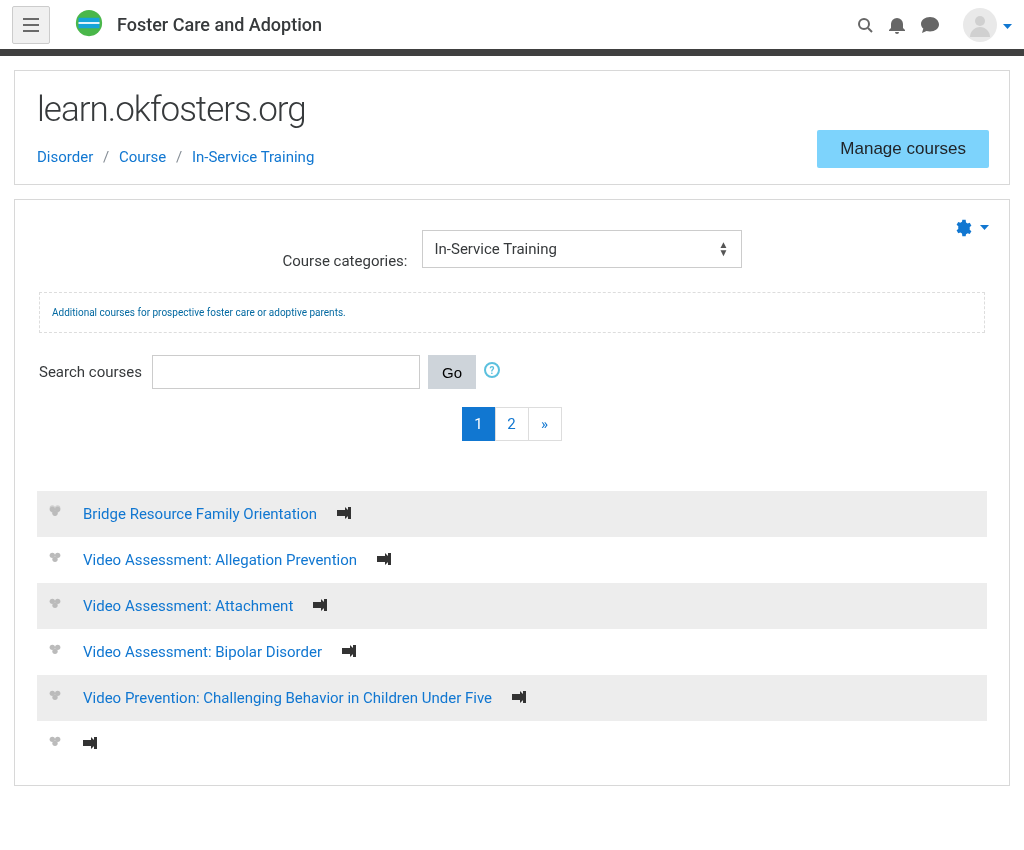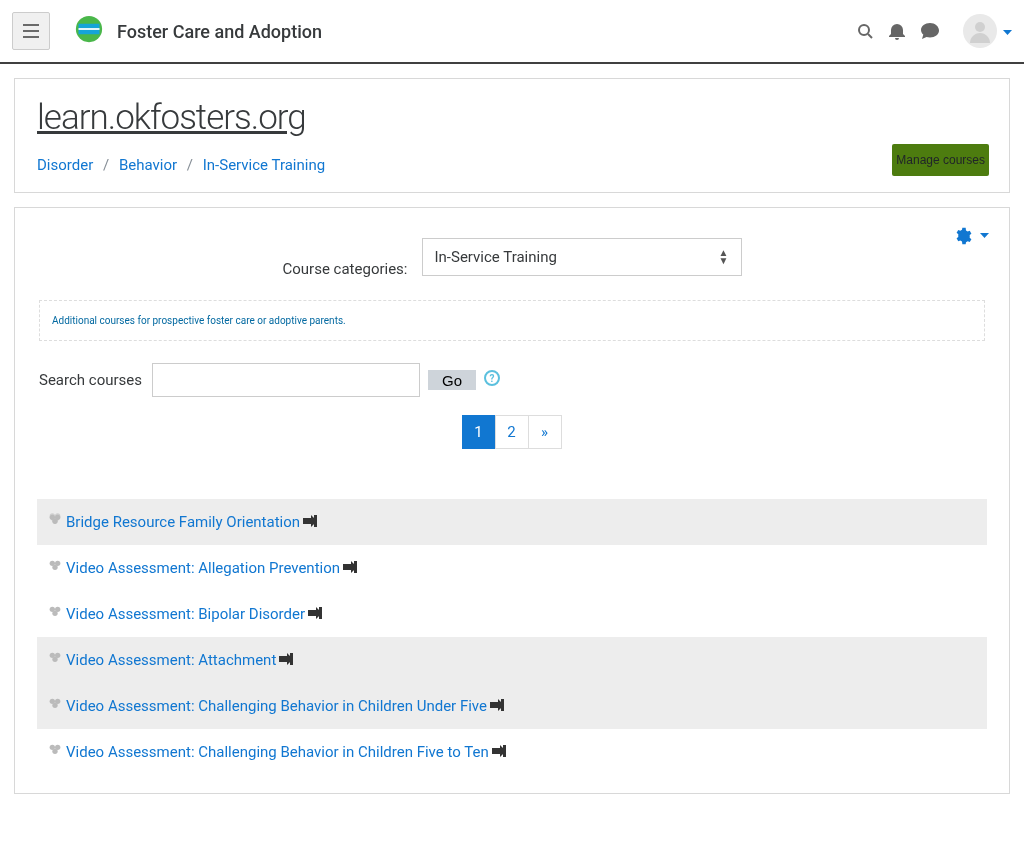--- a/index.html
+++ b/index.html
@@ -8,23 +8,23 @@
   font-size: 15px;
   color: #373a3c;
   background: #fff;
   width: 1024px;
   height: 850px;
   overflow: hidden;
 }
 .navbar {
   display: flex;
   align-items: center;
-  height: 64px;
+  height: 56px;
   padding: 16px 12px;
-  border-bottom: 2px solid #404040;
+  border-bottom: 7px solid #404040;
   background: #fff;
 }
 .hamburger-btn {
   width: 38px; height: 38px;
   border: 1px solid #ccc;
   background: #f0f0f0;
   display: flex; align-items: center; justify-content: center;
   cursor: pointer;
   border-radius: 2px;
 }
@@ -41,60 +41,59 @@
 .content-wrapper { padding: 14px; }
 .card {
   border: 1px solid #d8d8d8;
   padding: 18px 22px 18px 22px;
   margin-bottom: 14px;
   position: relative;
 }
 .page-title {
   font-size: 35px; font-weight: 300; color: #373a3c;
   letter-spacing: -1px;
-  text-decoration: underline;
 }
 .breadcrumb { margin-top: 18px; font-size: 15px; color:#868e96; }
 .breadcrumb a { color:#1177d1; text-decoration:none; }
 .breadcrumb .sep { margin:0 6px; color:#868e96; }
 .manage-btn {
   position:absolute; right:20px; bottom:16px;
-  background:#4d7c0f; color:#212529; border:none;
-  padding:9px 4px; font-size:12px; cursor:pointer;
+  background:#7dd3fc; color:#212529; border:none;
+  padding:9px 23px; font-size:17px; cursor:pointer;
   border-radius:2px;
 }
 .card2 { position:relative; }
 .gear-block { position:absolute; right:20px; top:18px; color:#1177d1; display:flex; align-items:center; gap:6px; cursor:pointer; }
 .cat-row { display:flex; align-items:center; justify-content:center; gap:14px; margin-top:10px; margin-bottom:22px; }
 .cat-label { font-size:15px; color:#373a3c;margin-top:24px; }
 .cat-select {
   width:320px; height:38px; border:1px solid #ccc;
   padding:0 30px 0 12px; font-size:15px; background:#fff;
   position:relative; display:flex; align-items:center; cursor:pointer;
 }
 .cat-select .updown { position:absolute; right:12px; font-size:10px; color:#555; line-height:8px; }
 .desc-box {
   border:1px dashed #ddd; padding:14px 12px; font-size:10px; color:#0369a1;
   margin:0 2px 22px 2px;
 }
 .search-row { display:flex; align-items:center; gap:8px; margin-bottom:18px; padding-left:2px; }
 .search-label { font-size:15px; margin-right:2px; }
 .search-input { width:268px; height:34px; border:1px solid #ccc; padding:0 8px; font-size:15px; font-family:inherit; }
-.go-btn { height:20px; padding:0 14px; background:#ced4da; border:none; font-size:15px; cursor:pointer; }
+.go-btn { height:34px; padding:0 14px; background:#ced4da; border:none; font-size:15px; cursor:pointer; }
 .help-icon { color:#5bc0de; font-weight:bold; font-size:15px; }
 .pagination { display:flex; justify-content:center; gap:0; margin-bottom:50px; }
 .page-item {
   width:34px; height:34px; border:1px solid #ddd;
   display:flex; align-items:center; justify-content:center;
   font-size:15px; color:#1177d1; cursor:pointer; margin-left:-1px;
 }
 .page-item.active { background:#1177d1; color:#fff; border-color:#1177d1; }
 .course-list { }
 .course-row {
-  display:flex; align-items:center; gap:3px;
+  display:flex; align-items:center; gap:20px;
   padding:13px 10px; font-size:15px;
 }
 .course-row.odd { background:#ededed; }
 .course-row a { color:#1177d1; text-decoration:none; }
 .course-row .heart-icon { color:#999; }
 .course-row .enter-icon { color:#333; font-size:15px; font-weight:bold; }
 </style>
 </head>
 <body>
 
@@ -144,21 +143,21 @@
   </span>
 </div>
 
 <div class="content-wrapper">
 
   <div class="card">
     <h1 class="page-title">learn.okfosters.org</h1>
     <nav class="breadcrumb">
       <a href="#">Disorder</a>
       <span class="sep">/</span>
-      <a href="#">Behavior</a>
+      <a href="#">Course</a>
       <span class="sep">/</span>
       <a href="#">In-Service Training</a>
     </nav>
     <button class="manage-btn">Manage courses</button>
   </div>
 
   <div class="card card2">
     <div class="gear-block">
       <svg width="20" height="20" viewBox="0 0 24 24" fill="#1177d1">
           <path d="M12 8a4 4 0 1 0 0 8 4 4 0 0 0 0-8zm9.4 4a7.5 7.5 0 0 0-.1-1.2l2.1-1.6-2-3.5-2.5 1a7.6 7.6 0 0 0-2-1.2L16.5 2h-4l-.4 2.5a7.6 7.6 0 0 0-2 1.2l-2.5-1-2 3.5 2.1 1.6A7.5 7.5 0 0 0 7.6 12c0 .4 0 .8 .1 1.2l-2.1 1.6 2 3.5 2.5-1c.6 .5 1.3 .9 2 1.2L12.5 22h4l.4-2.5c.7-.3 1.4-.7 2-1.2l2.5 1 2-3.5-2.1-1.6c.1-.4 .1-.8 .1-1.2z" transform="translate(-2.5 0)"></path>
@@ -215,63 +214,62 @@
               <circle cx="8" cy="8" r="4"></circle>
               <circle cx="16" cy="8" r="4"></circle>
               <circle cx="12" cy="14" r="4"></circle>
             </svg></span>
         <a href="#">Video Assessment: Allegation Prevention</a>
         <span class="enter-icon"><svg width="14" height="12" viewBox="0 0 14 12" fill="#333">
               <path d="M8 0v3H0v6h8v3l6-6z"></path>
               <rect x="11" y="0" width="3" height="12"></rect>
             </svg></span>
       </div>
+      <div class="course-row odd">
+        <span class="heart-icon"><svg width="16" height="16" viewBox="0 0 24 24" fill="#bbb">
+              <circle cx="8" cy="8" r="4"></circle>
+              <circle cx="16" cy="8" r="4"></circle>
+              <circle cx="12" cy="14" r="4"></circle>
+            </svg></span>
+        <a href="#">Video Assessment: Attachment</a>
+        <span class="enter-icon"><svg width="14" height="12" viewBox="0 0 14 12" fill="#333">
+              <path d="M8 0v3H0v6h8v3l6-6z"></path>
+              <rect x="11" y="0" width="3" height="12"></rect>
+            </svg></span>
+      </div>
       <div class="course-row">
         <span class="heart-icon"><svg width="16" height="16" viewBox="0 0 24 24" fill="#bbb">
               <circle cx="8" cy="8" r="4"></circle>
               <circle cx="16" cy="8" r="4"></circle>
               <circle cx="12" cy="14" r="4"></circle>
             </svg></span>
         <a href="#">Video Assessment: Bipolar Disorder</a>
         <span class="enter-icon"><svg width="14" height="12" viewBox="0 0 14 12" fill="#333">
               <path d="M8 0v3H0v6h8v3l6-6z"></path>
               <rect x="11" y="0" width="3" height="12"></rect>
             </svg></span>
       </div>
       <div class="course-row odd">
         <span class="heart-icon"><svg width="16" height="16" viewBox="0 0 24 24" fill="#bbb">
               <circle cx="8" cy="8" r="4"></circle>
               <circle cx="16" cy="8" r="4"></circle>
               <circle cx="12" cy="14" r="4"></circle>
             </svg></span>
-        <a href="#">Video Assessment: Attachment</a>
-        <span class="enter-icon"><svg width="14" height="12" viewBox="0 0 14 12" fill="#333">
-              <path d="M8 0v3H0v6h8v3l6-6z"></path>
-              <rect x="11" y="0" width="3" height="12"></rect>
-            </svg></span>
-      </div>
-      <div class="course-row odd">
-        <span class="heart-icon"><svg width="16" height="16" viewBox="0 0 24 24" fill="#bbb">
-              <circle cx="8" cy="8" r="4"></circle>
-              <circle cx="16" cy="8" r="4"></circle>
-              <circle cx="12" cy="14" r="4"></circle>
-            </svg></span>
-        <a href="#">Video Assessment: Challenging Behavior in Children Under Five</a>
+        <a href="#">Video Prevention: Challenging Behavior in Children Under Five</a>
         <span class="enter-icon"><svg width="14" height="12" viewBox="0 0 14 12" fill="#333">
               <path d="M8 0v3H0v6h8v3l6-6z"></path>
               <rect x="11" y="0" width="3" height="12"></rect>
             </svg></span>
       </div>
       <div class="course-row">
         <span class="heart-icon"><svg width="16" height="16" viewBox="0 0 24 24" fill="#bbb">
               <circle cx="8" cy="8" r="4"></circle>
               <circle cx="16" cy="8" r="4"></circle>
               <circle cx="12" cy="14" r="4"></circle>
             </svg></span>
-        <a href="#">Video Assessment: Challenging Behavior in Children Five to Ten</a>
         <span class="enter-icon"><svg width="14" height="12" viewBox="0 0 14 12" fill="#333">
               <path d="M8 0v3H0v6h8v3l6-6z"></path>
               <rect x="11" y="0" width="3" height="12"></rect>
             </svg></span>
       </div>
     </div>
   </div>
 
 </div>
 

